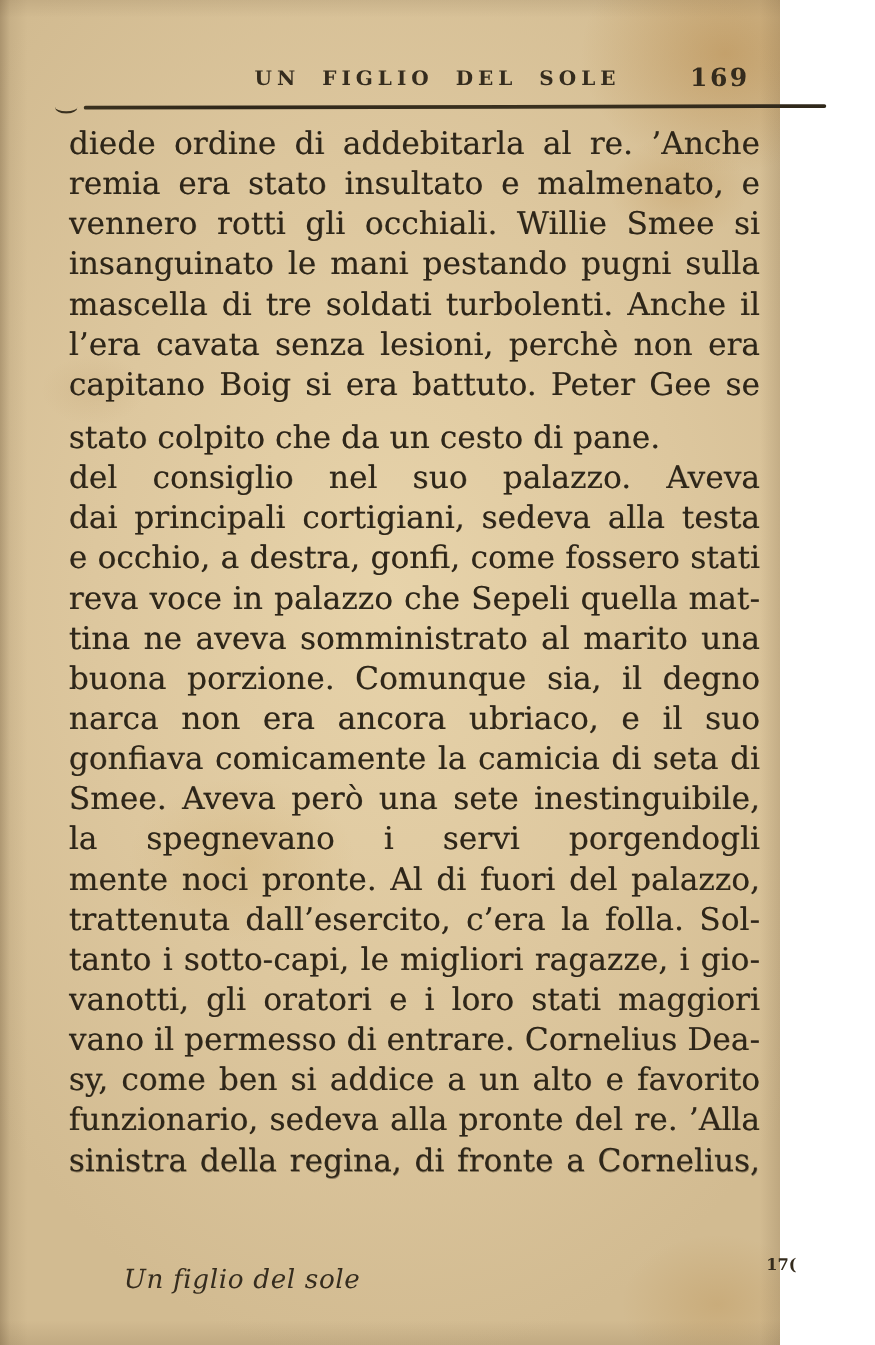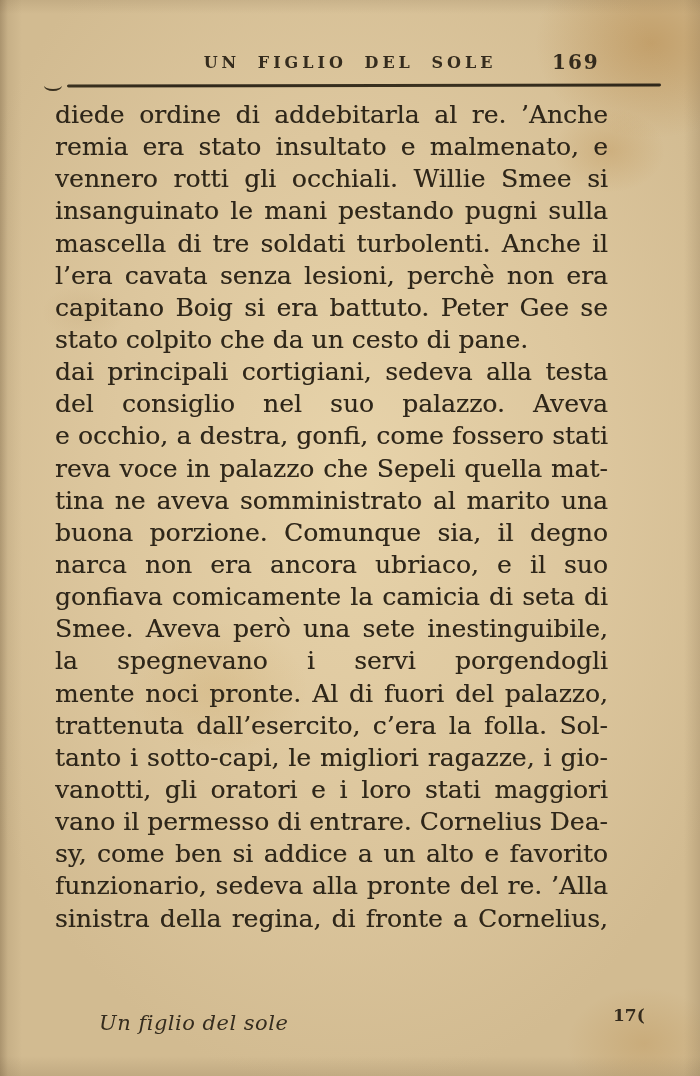--- a/index.html
+++ b/index.html
@@ -3,21 +3,21 @@
 <meta charset="utf-8">
 <style>
   html, body { margin: 0; padding: 0; }
   body {
     width: 700px; height: 1076px;
     font-family: "DejaVu Serif", serif;
     overflow: hidden;
   }
   .page {
     position: relative;
-    width: 700px; height: 1076px;
+    width: 624px; height: 1076px;
     background:
       radial-gradient(ellipse 170px 140px at 93% 4%,  rgba(164,106,32,0.34), rgba(164,106,32,0) 68%),
       radial-gradient(ellipse 80px 60px   at 87% 14%, rgba(170,115,40,0.22), rgba(170,115,40,0) 70%),
       radial-gradient(ellipse 130px 95px  at 31% 64%, rgba(186,140,60,0.17), rgba(186,140,60,0) 70%),
       radial-gradient(ellipse 110px 80px  at 92% 97%, rgba(170,118,45,0.22), rgba(170,118,45,0) 70%),
       radial-gradient(ellipse 60px 40px   at 12% 29%, rgba(150,110,55,0.10), rgba(150,110,55,0) 70%),
       linear-gradient(90deg,  rgba(70,48,22,0.28) 0px, rgba(70,48,22,0.08) 8px, rgba(70,48,22,0) 22px),
       linear-gradient(270deg, rgba(70,48,22,0.14) 0px, rgba(70,48,22,0) 16px),
       linear-gradient(0deg,   rgba(70,48,22,0.12) 0px, rgba(70,48,22,0) 20px),
       linear-gradient(180deg, rgba(70,48,22,0.10) 0px, rgba(70,48,22,0) 14px),
@@ -57,30 +57,30 @@
     font-size: 25px;
     color: #2e2619;
     text-shadow: 0.3px 0.3px 0 rgba(46,38,25,0.45);
   }
   .line {
     height: 32.15px; line-height: 32.15px;
     text-align: justify; text-align-last: justify;
     overflow: hidden; white-space: normal;
   }
   .line.indent { padding-left: 38px; }
-  .line.para-end { text-align-last: left; }
+  .line.para-end { text-align-last: left; margin-top: 10px; }
   
   .footer-title {
     position: absolute; top: 1011px; left: 99px;
     font-style: italic; font-size: 21px;
     letter-spacing: 0.5px; color: #352c1e;
   }
   .signature-mark {
     position: absolute; top: 1005px; left: 613px;
-    font-size: 17px; font-weight: bold; color: #342b1d;
+    font-size: 13px; font-weight: bold; color: #342b1d;
   }
 </style>
 </head>
 <body>
 
 <div class="page">
 
   <div class="running-head">UN FIGLIO DEL SOLE</div>
 
   <div class="page-number">169</div>
@@ -90,22 +90,22 @@
 
   <div class="text-block">
       <div class="line">diede ordine di addebitarla al re. ’Anche Ge-</div>
       <div class="line">remia era stato insultato e malmenato, e gli</div>
       <div class="line">vennero rotti gli occhiali. Willie Smee si era</div>
       <div class="line">insanguinato le mani pestando pugni sulla</div>
       <div class="line">mascella di tre soldati turbolenti. Anche il</div>
       <div class="line">l’era cavata senza lesioni, perchè non era</div>
       <div class="line">capitano Boig si era battuto. Peter Gee se</div>
       <div class="line para-end">stato colpito che da un cesto di pane.</div>
+      <div class="line">del consiglio nel suo palazzo. Aveva guancia</div>
       <div class="line">dai principali cortigiani, sedeva alla testa</div>
-      <div class="line">del consiglio nel suo palazzo. Aveva guancia</div>
       <div class="line">e occhio, a destra, gonfi, come fossero stati</div>
       <div class="line">reva voce in palazzo che Sepeli quella mat-</div>
       <div class="line">tina ne aveva somministrato al marito una</div>
       <div class="line">buona porzione. Comunque sia, il degno mo-</div>
       <div class="line">narca non era ancora ubriaco, e il suo grasso</div>
       <div class="line">gonfiava comicamente la camicia di seta di</div>
       <div class="line">Smee. Aveva però una sete inestinguibile, e</div>
       <div class="line">la spegnevano i servi porgendogli continua-</div>
       <div class="line">mente noci pronte. Al di fuori del palazzo,</div>
       <div class="line">trattenuta dall’esercito, c’era la folla. Sol-</div>

